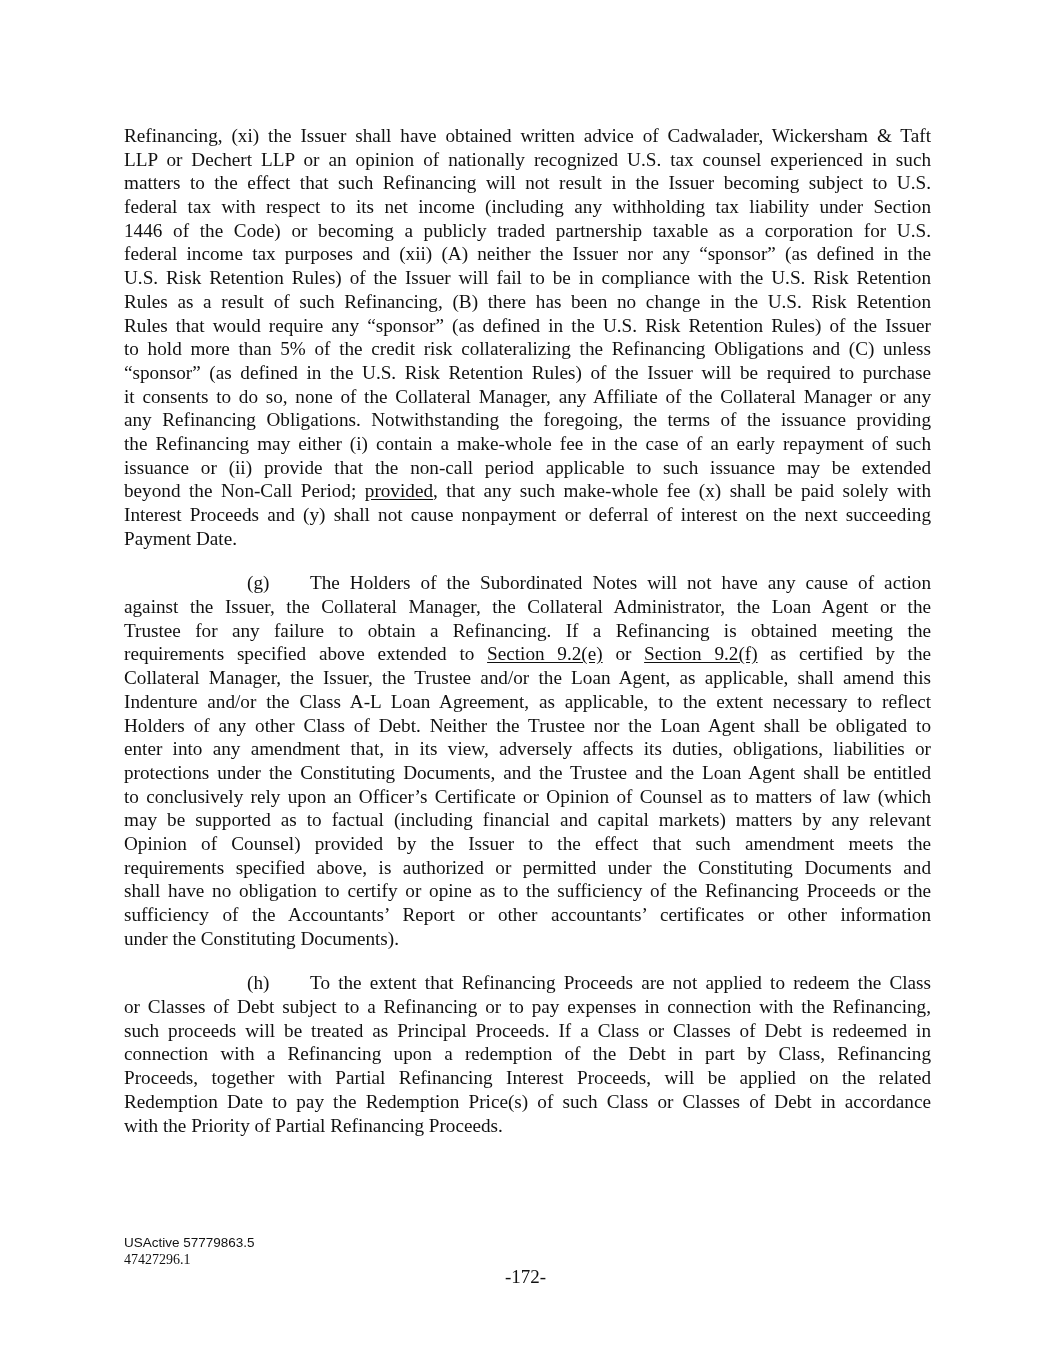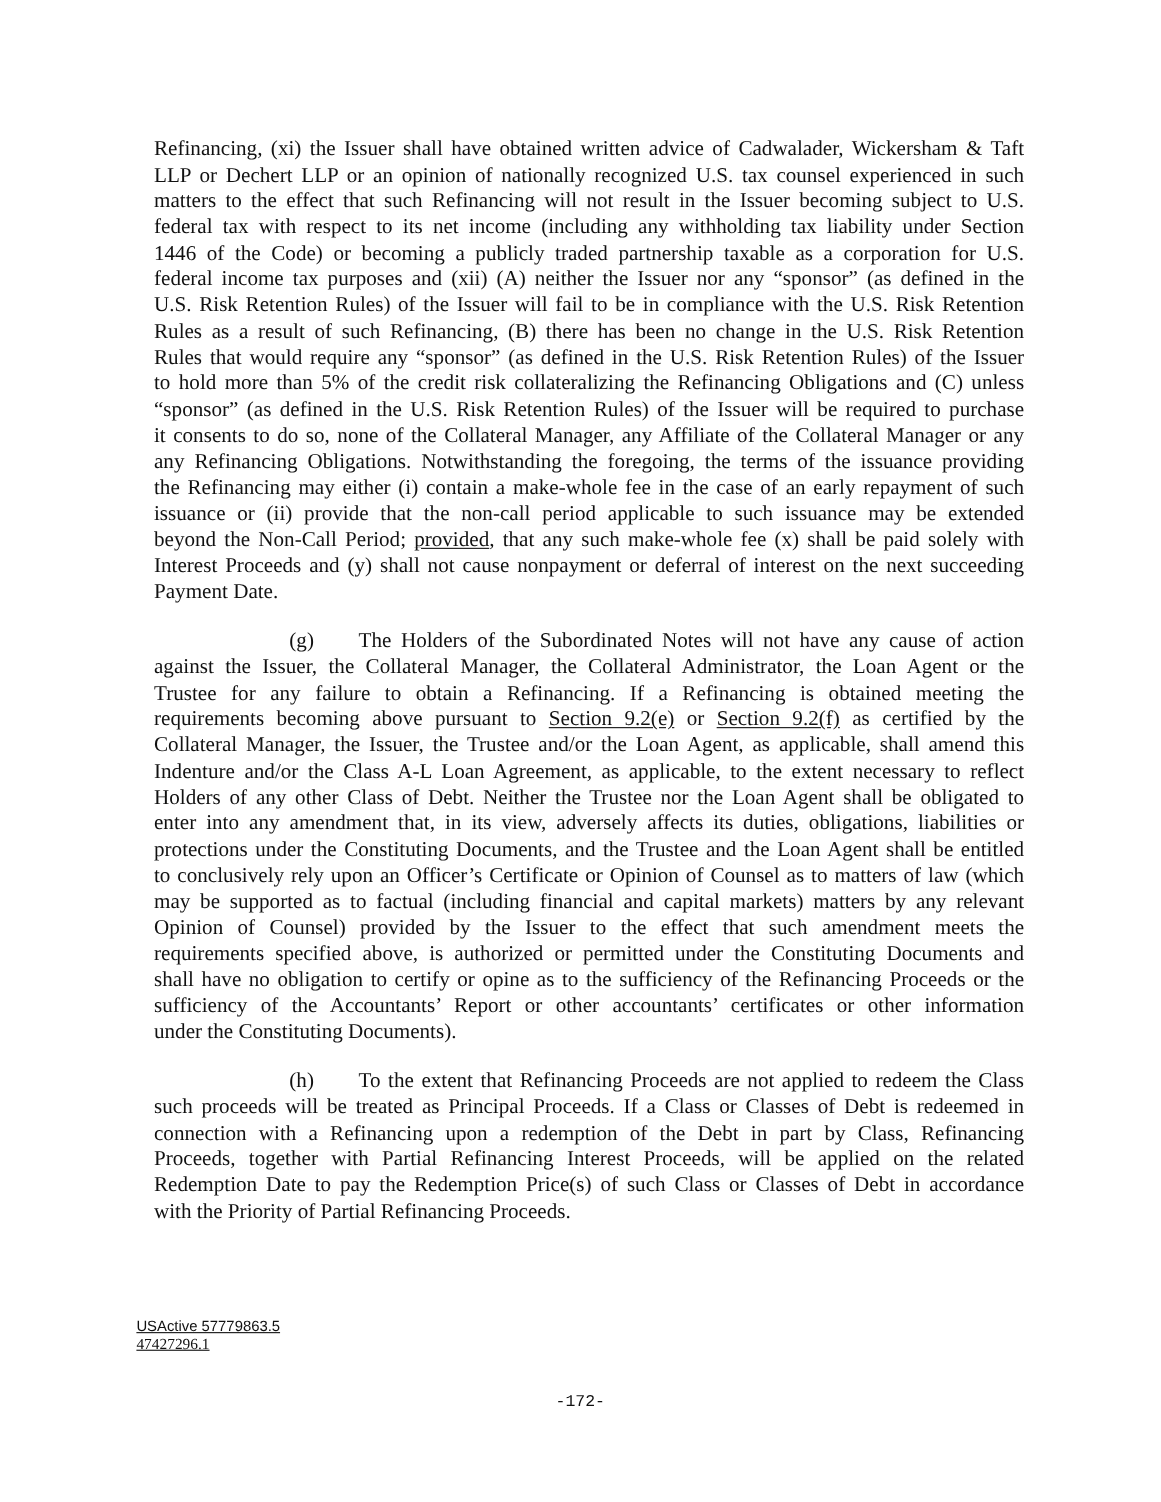--- a/index.html
+++ b/index.html
@@ -26,21 +26,20 @@
       line-height: 23.7px;
       text-align: justify;
       margin: 0;
     }
     .line {
       display: block;
       text-align: justify;
       text-align-last: justify;
       white-space: nowrap;
       height: 23.7px;
-      margin-left: 16px;
     }
     .line.last {
       text-align-last: left;
     }
     .para-f { }
     .para-g { margin-top: 21px; }
     .para-h { margin-top: 21px; }
     .indent {
       display: inline-block;
       width: 123px;
@@ -49,38 +48,37 @@
       display: inline-block;
       width: 63px;
     }
     u {
       text-decoration: underline;
       text-underline-offset: 2px;
     }
     .footer-left {
       position: absolute;
       left: 124px;
-      top: 1198px;
+      top: 1235px;
       font-family: "Liberation Sans", "DejaVu Sans", sans-serif;
       font-size: 13.5px;
       line-height: 16px;
-      text-decoration: underline;
     }
     .footer-left .docid2 {
       font-family: "Liberation Serif", "DejaVu Serif", serif;
       font-size: 14px;
       line-height: 17px;
       display: block;
     }
     .page-number {
       position: absolute;
       left: 505px;
       top: 1266px;
-      font-family: Liberation Mono, monospace;
-      font-size: 15px;
+      font-family: Liberation Serif, serif;
+      font-size: 19px;
     }
   </style>
 </head>
 <body>
 
 <div class="page">
 
   <div class="para para-f">
     <span class="line">Refinancing, (xi) the Issuer shall have obtained written advice of Cadwalader, Wickersham &amp; Taft</span>
     <span class="line">LLP or Dechert LLP or an opinion of nationally recognized U.S. tax counsel experienced in such</span>
@@ -99,37 +97,38 @@
     <span class="line">issuance or (ii) provide that the non-call period applicable to such issuance may be extended</span>
     <span class="line"><span>beyond the Non-Call Period; </span><u>provided</u><span>, that any such make-whole fee (x) shall be paid solely with</span></span>
     <span class="line">Interest Proceeds and (y) shall not cause nonpayment or deferral of interest on the next succeeding</span>
     <span class="line last">Payment Date.</span>
   </div>
 
   <div class="para para-g">
     <span class="line"><span class="indent"></span><span class="label">(g)</span><span>The Holders of the Subordinated Notes will not have any cause of action</span></span>
     <span class="line">against the Issuer, the Collateral Manager, the Collateral Administrator, the Loan Agent or the</span>
     <span class="line">Trustee for any failure to obtain a Refinancing.  If a Refinancing is obtained meeting the</span>
-    <span class="line"><span>requirements becoming above pursuant to </span><u>Section 9.2(e)</u><span> or </span><u>Section 9.2(f)</u><span> as certified by the</span></span>
+    <span class="line"><span>requirements specified above extended to </span><u>Section 9.2(e)</u><span> or </span><u>Section 9.2(f)</u><span> as certified by the</span></span>
     <span class="line">Collateral Manager, the Issuer, the Trustee and/or the Loan Agent, as applicable, shall amend this</span>
     <span class="line">Indenture and/or the Class A-L Loan Agreement, as applicable, to the extent necessary to reflect</span>
     <span class="line">Holders of any other Class of Debt.  Neither the Trustee nor the Loan Agent shall be obligated to</span>
     <span class="line">enter into any amendment that, in its view, adversely affects its duties, obligations, liabilities or</span>
     <span class="line">protections under the Constituting Documents, and the Trustee and the Loan Agent shall be entitled</span>
     <span class="line">to conclusively rely upon an Officer’s Certificate or Opinion of Counsel as to matters of law (which</span>
     <span class="line">may be supported as to factual (including financial and capital markets) matters by any relevant</span>
     <span class="line">Opinion of Counsel) provided by the Issuer to the effect that such amendment meets the</span>
     <span class="line">requirements specified above, is authorized or permitted under the Constituting Documents and</span>
     <span class="line">shall have no obligation to certify or opine as to the sufficiency of the Refinancing Proceeds or the</span>
     <span class="line">sufficiency of the Accountants’ Report or other accountants’ certificates or other information</span>
     <span class="line last">under the Constituting Documents).</span>
   </div>
 
   <div class="para para-h">
     <span class="line"><span class="indent"></span><span class="label">(h)</span><span>To the extent that Refinancing Proceeds are not applied to redeem the Class</span></span>
+    <span class="line">or Classes of Debt subject to a Refinancing or to pay expenses in connection with the Refinancing,</span>
     <span class="line">such proceeds will be treated as Principal Proceeds.  If a Class or Classes of Debt is redeemed in</span>
     <span class="line">connection with a Refinancing upon a redemption of the Debt in part by Class, Refinancing</span>
     <span class="line">Proceeds, together with Partial Refinancing Interest Proceeds, will be applied on the related</span>
     <span class="line">Redemption Date to pay the Redemption Price(s) of such Class or Classes of Debt in accordance</span>
     <span class="line last">with the Priority of Partial Refinancing Proceeds.</span>
   </div>
 
 </div>
 
 <div class="footer-left">

